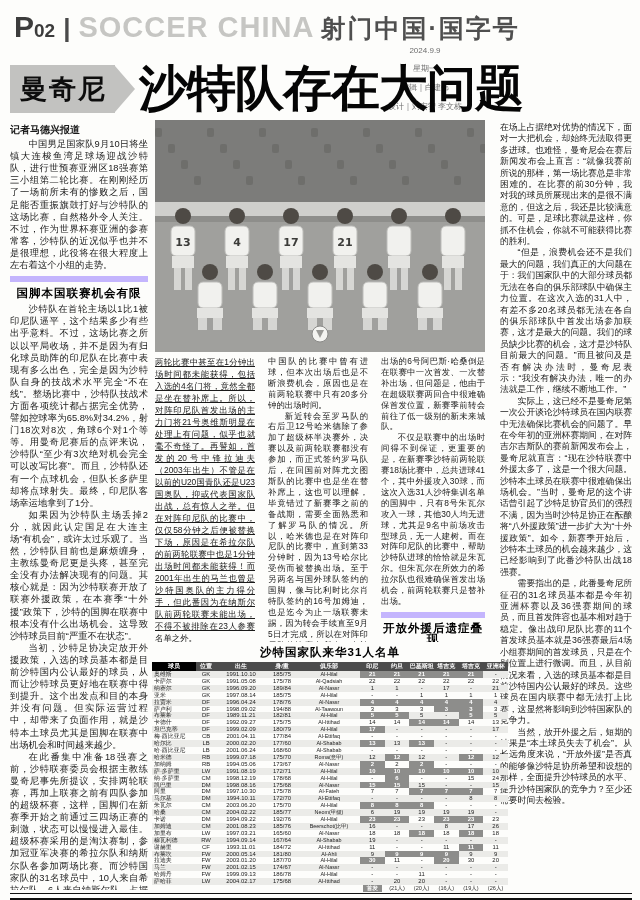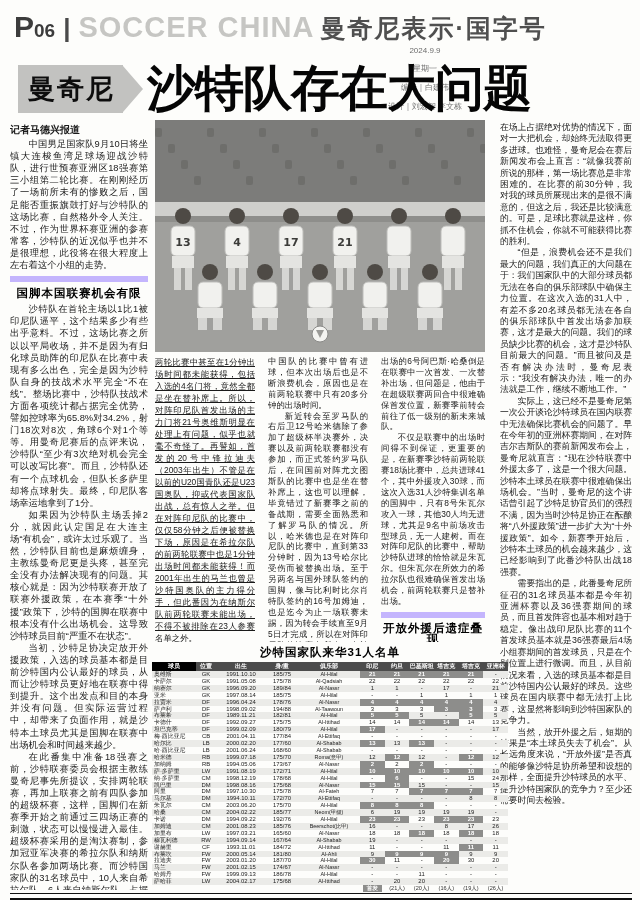--- a/index.html
+++ b/index.html
@@ -9,21 +9,21 @@
   #masthead{position:absolute;left:14px;top:10px;width:612px;height:46px;}
   .mh-row{display:flex;align-items:baseline;gap:6px;}
   .p-label{font-size:30px;font-weight:900;color:#3c3c3c;letter-spacing:0;}
   .p-num{font-size:19px;font-weight:900;color:#3c3c3c;}
   .mh-bar{font-size:26px;font-weight:900;color:#4a4a4a;margin:0 2px;}
   .brand{font-size:29px;font-weight:900;color:#c6c6c3;letter-spacing:1px;}
   .section-title{font-size:25px;font-weight:900;color:#4f4f4f;letter-spacing:2px;}
   .mh-sub{margin-top:1px;margin-left:210px;font-size:8px;color:#6d6d6d;display:flex;gap:8px;align-items:center;flex-direction:column;}
   .badge{background:#191919;color:#fff;padding:1px 4px;font-size:7.5px;border-radius:1px;}
   
-  #headline{position:absolute;left:10px;top:62px;width:622px;height:54px;display:flex;align-items:center;margin-left:8px;}
+  #headline{position:absolute;left:10px;top:62px;width:622px;height:54px;display:flex;align-items:center;}
   .kicker-wrap{display:flex;align-items:center;}
   .kicker{background:#c2c2c0;color:#0d0d0d;font-size:27px;font-weight:900;padding:6px 8px 6px 10px;letter-spacing:2px;}
   .kicker-tri{width:0;height:0;border-top:23px solid transparent;border-bottom:23px solid transparent;border-left:20px solid #c2c2c0;}
   .big-title{font-size:49px;font-weight:900;color:#050505;letter-spacing:-1px;margin-left:4px;white-space:nowrap;
              font-family:"DejaVu Sans","Liberation Sans",sans-serif;}
   
   .col{position:absolute;overflow:hidden;text-align:justify;}
   .col .p{text-indent:2em;}
   #col1{left:10px;top:124px;width:138px;height:766px;font-size:9.3px;line-height:12.1px;}
   #col1 .p{margin:0;}
@@ -56,24 +56,24 @@
   
   #pagerule{position:absolute;left:10px;top:893px;width:622px;height:4px;border-top:1px solid #111;border-bottom:2px solid #111;}
 </style>
 </head>
 <body>
 
 <div id="page">
 
   <div id="masthead">
     <div class="mh-row">
-      <span class="p-label"><span>P</span><span class="p-num">06</span></span>
+      <span class="p-label"><span>P</span><span class="p-num">02</span></span>
       <span class="mh-bar">|</span>
       <span class="brand">SOCCER CHINA</span>
-      <span class="section-title">曼奇尼表示·国字号</span>
+      <span class="section-title">射门中国·国字号</span>
     </div>
     <div class="mh-sub">
       <span>2024.9.9</span>
       <span>星期一</span>
       <span>编辑｜白建伟</span>
       <span>设计｜刘宏智 李文栋</span>
       <span class="badge">视觉编辑</span>
     </div>
   </div>
 

